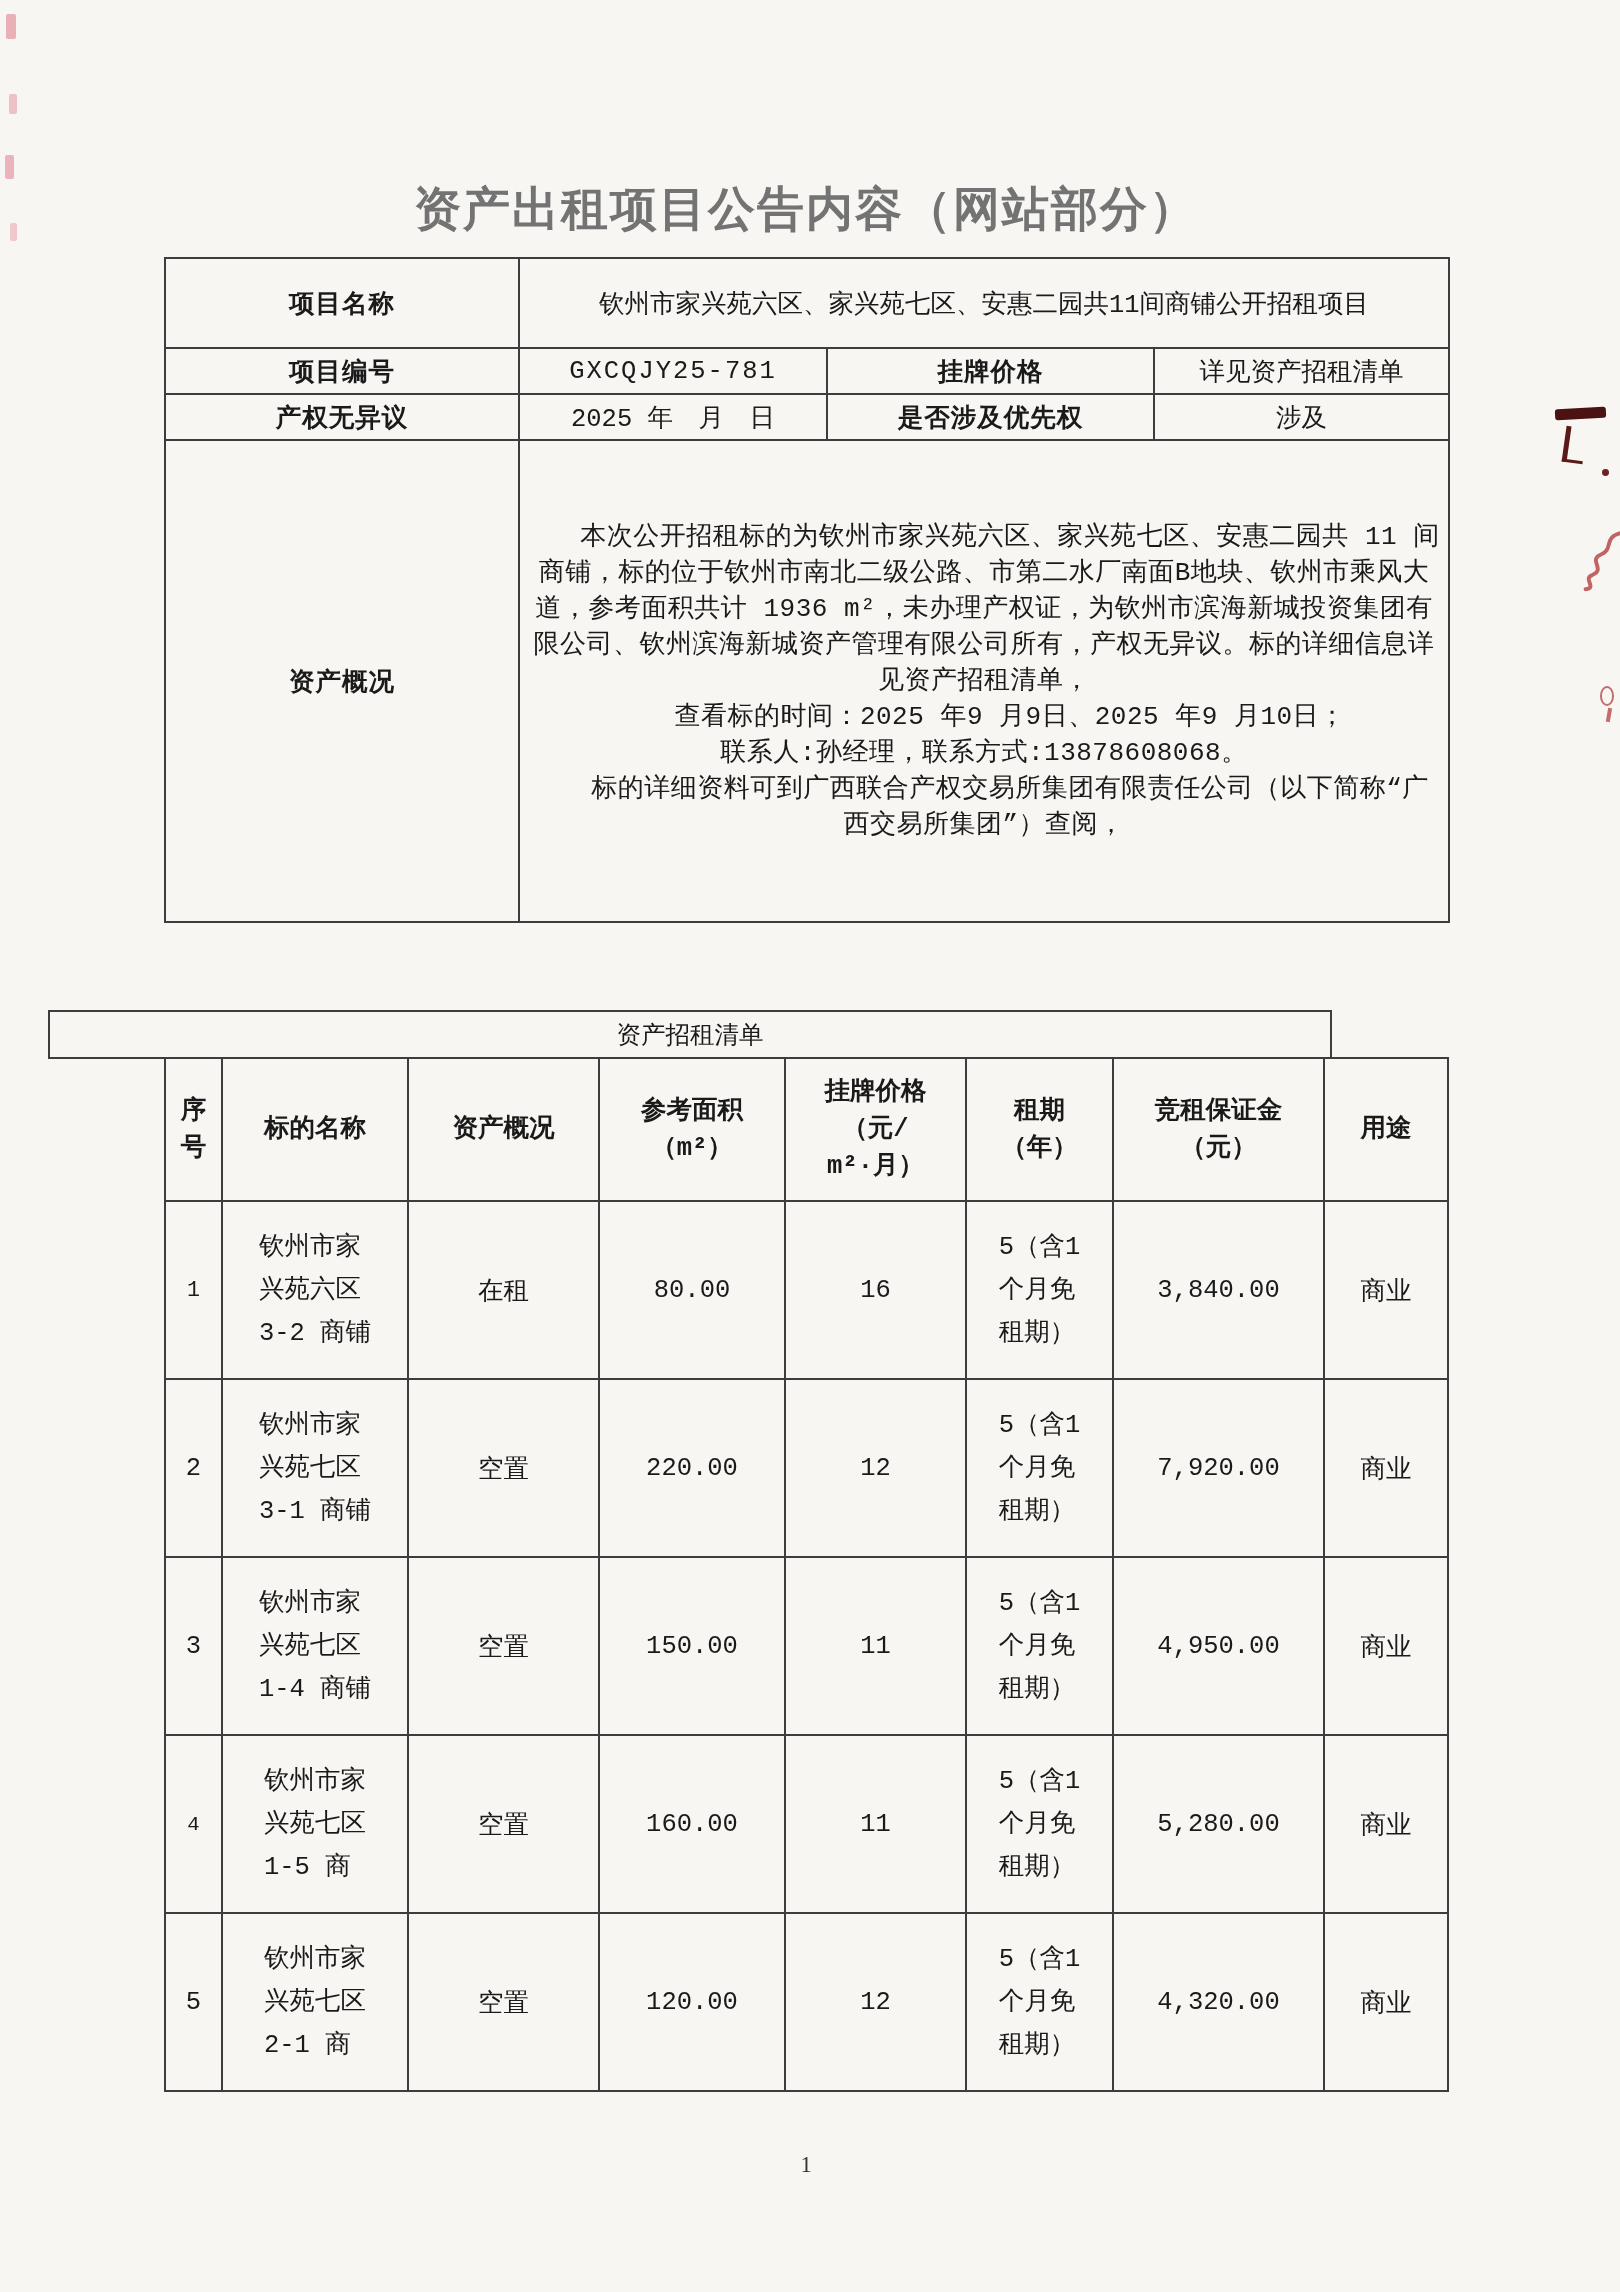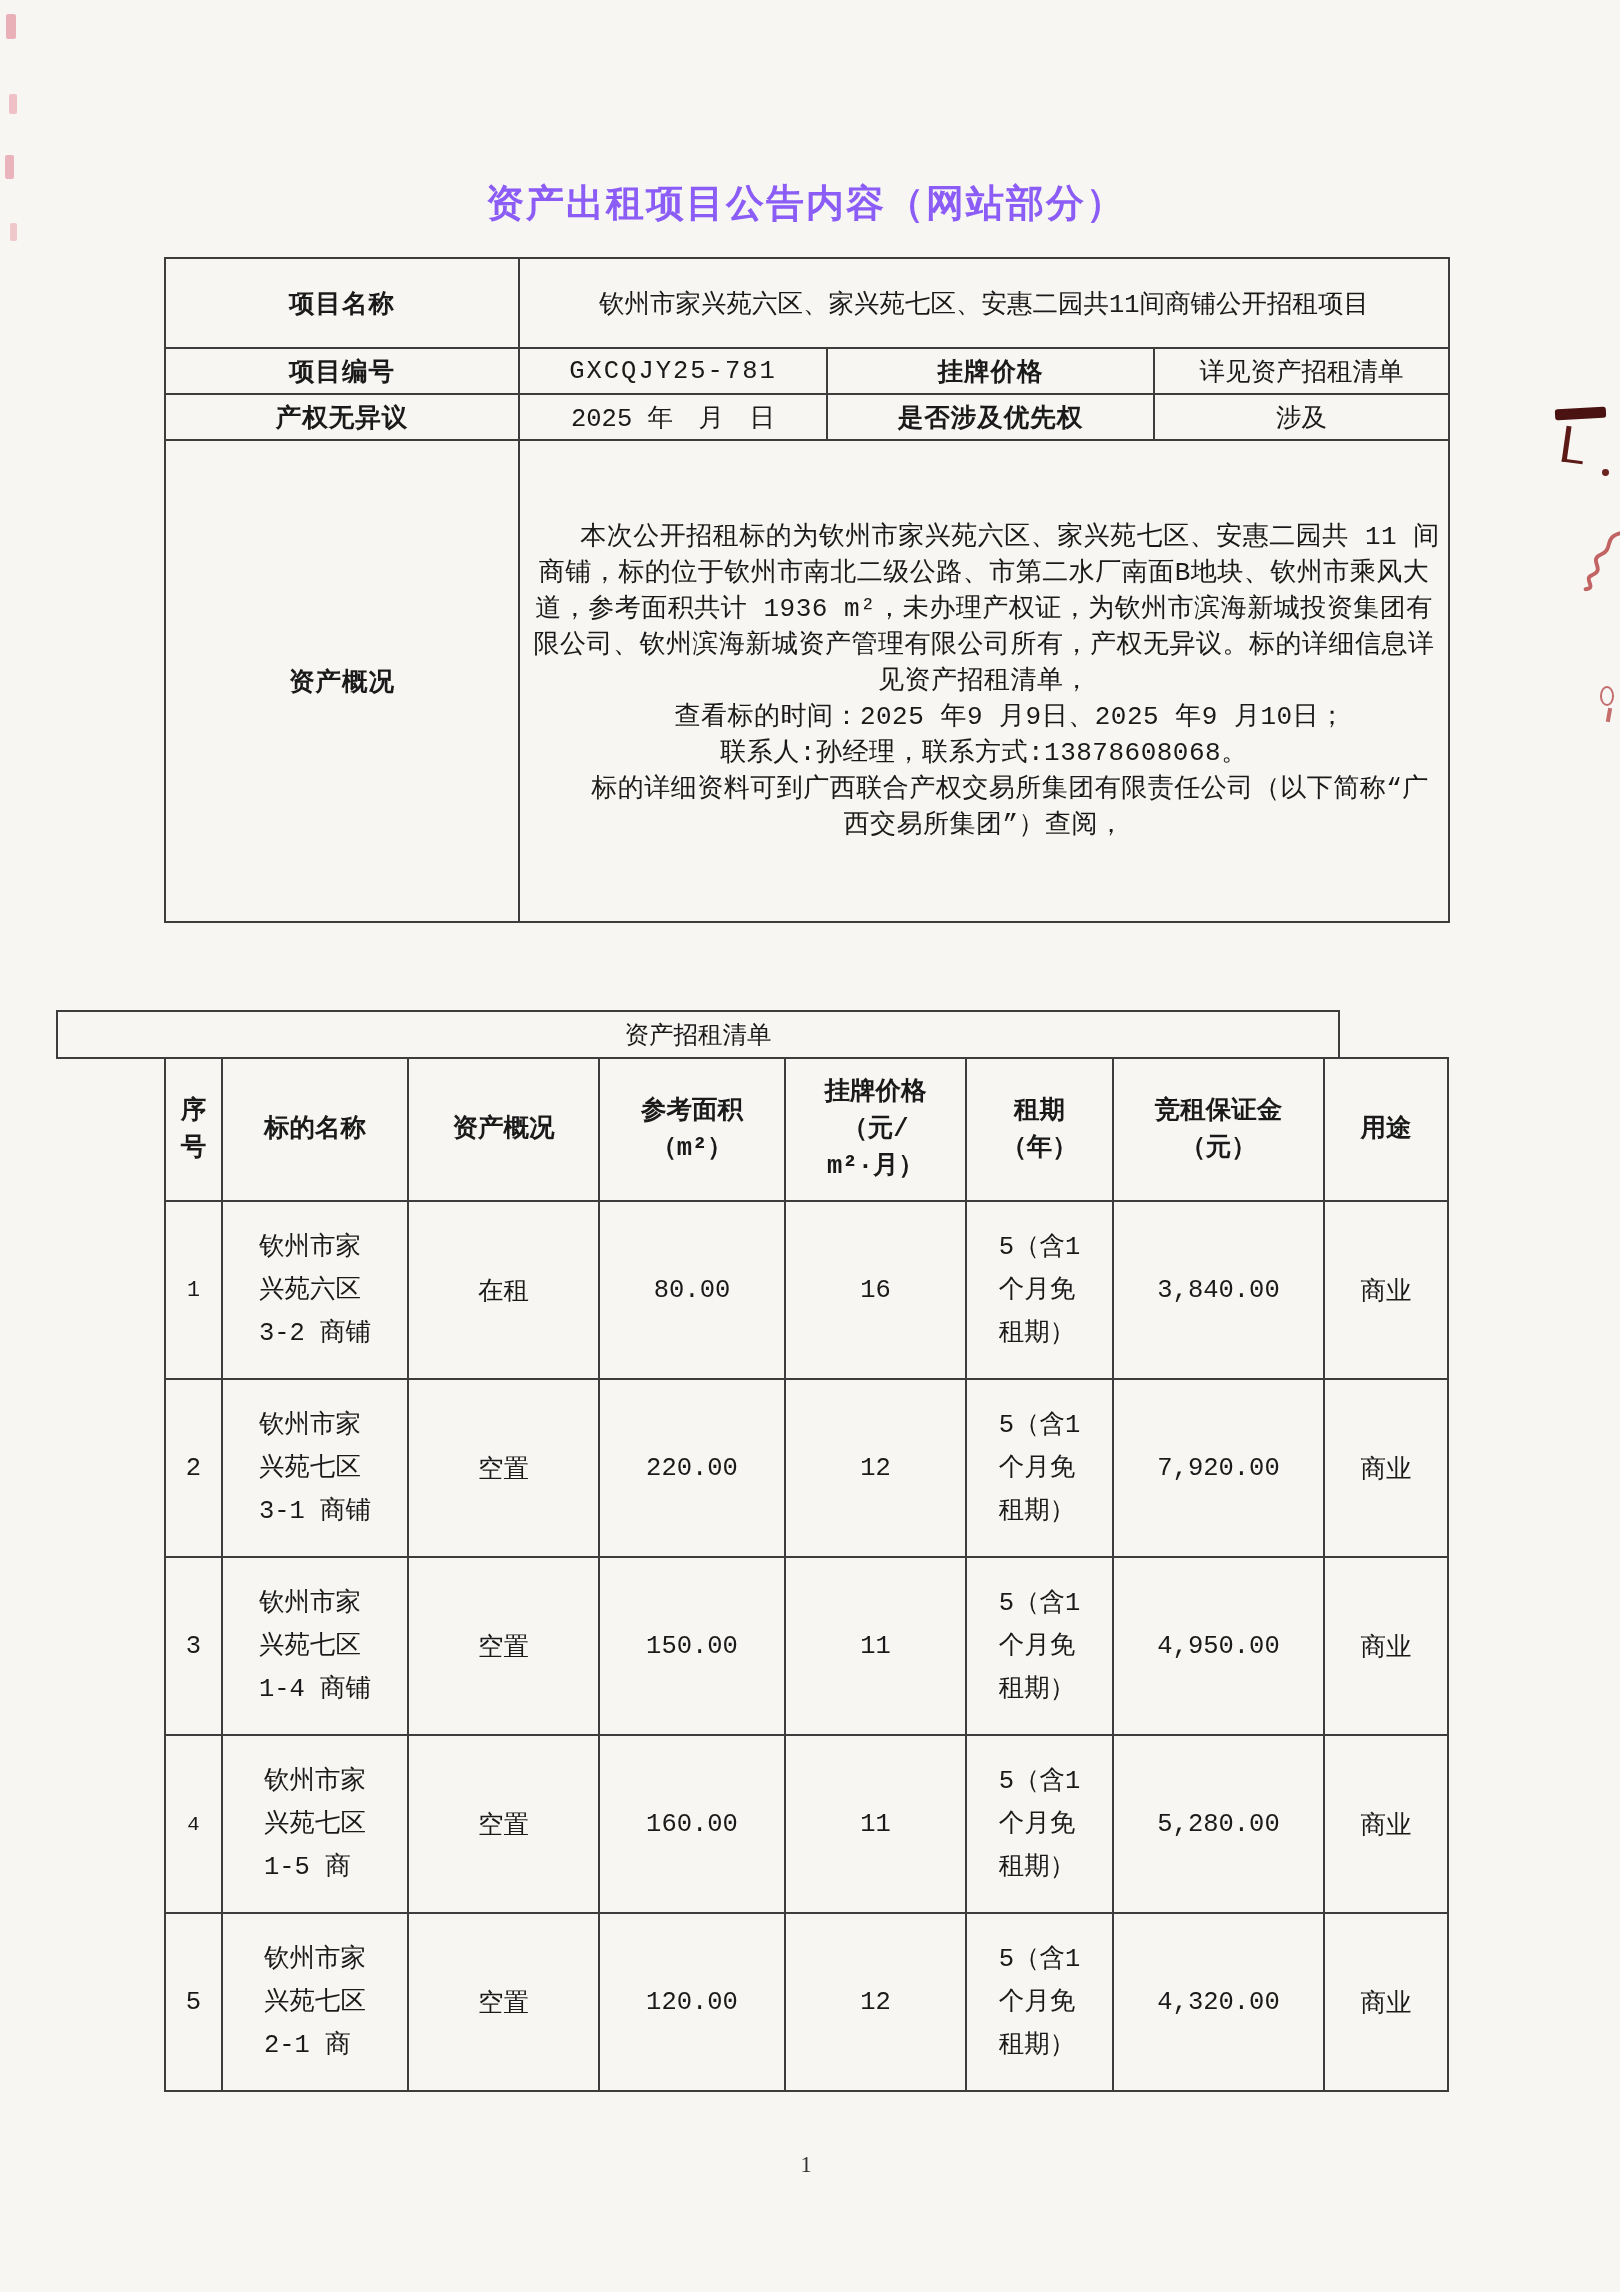--- a/index.html
+++ b/index.html
@@ -7,41 +7,41 @@
     width:1620px;height:2293px;
     background:#f7f6f3;
     font-family:"Liberation Serif","DejaVu Serif",serif;
     color:#1c1c1c;
     position:relative;
     overflow:hidden;
   }
   .page{position:absolute;top:0;left:0;width:1620px;height:2293px;}
   .title{
     position:absolute;top:178px;left:164px;width:1284px;
-    text-align:center;font-size:38px;font-weight:700;
-    letter-spacing:2px;margin:0;color:#8b5cf6;
+    text-align:center;font-size:47px;font-weight:700;
+    letter-spacing:2px;margin:0;color:#737373;
   }
   table.tbl{
     border-collapse:collapse;table-layout:fixed;
     width:1284px;margin-left:164px;font-family:Liberation Mono, monospace;
   }
   table.tbl td,table.tbl th{
     border:2px solid #3d3d3d;
     font-size:25.5px;color:#1a1a1a;
     text-align:center;vertical-align:middle;
     padding:3.9px 7.8px;overflow:hidden;
   }
   table.info{position:absolute;top:257px;left:0;}
   table.info td.lbl{font-weight:700;letter-spacing:1px;}
   table.info tr.r0{height:90px;}
   table.info tr.r1,table.info tr.r2,table.info tr.r3{height:46px;}
   td.overview-cell{text-align:left;vertical-align:top;padding:9.8px 25.5px 9.8px 19.6px;}
   .overview-cell p{margin:0;line-height:36px;font-size:26px;letter-spacing:0.5px;}
   .overview-cell p.indent{text-indent:2em;}
-  table.banner{position:absolute;top:1010px;left:8px;margin-left:48px;}
+  table.banner{position:absolute;top:1010px;left:0;margin-left:48px;}
   table.banner td{height:41px;font-size:24.5px;padding:2px;}
   table.listing{position:absolute;top:1057px;left:0;}
   table.listing tr.head th{height:137px;font-weight:600;line-height:37px;padding:2px;}
   table.listing tr.drow{height:178px;}
   .prewrap{white-space:pre-line;}
   .cellblock{display:inline-block;text-align:left;white-space:pre-line;line-height:43px;}
   .pageno{
     position:absolute;top:2152px;left:164px;width:1284px;
     text-align:center;font-size:22.5px;color:#333;
   }

